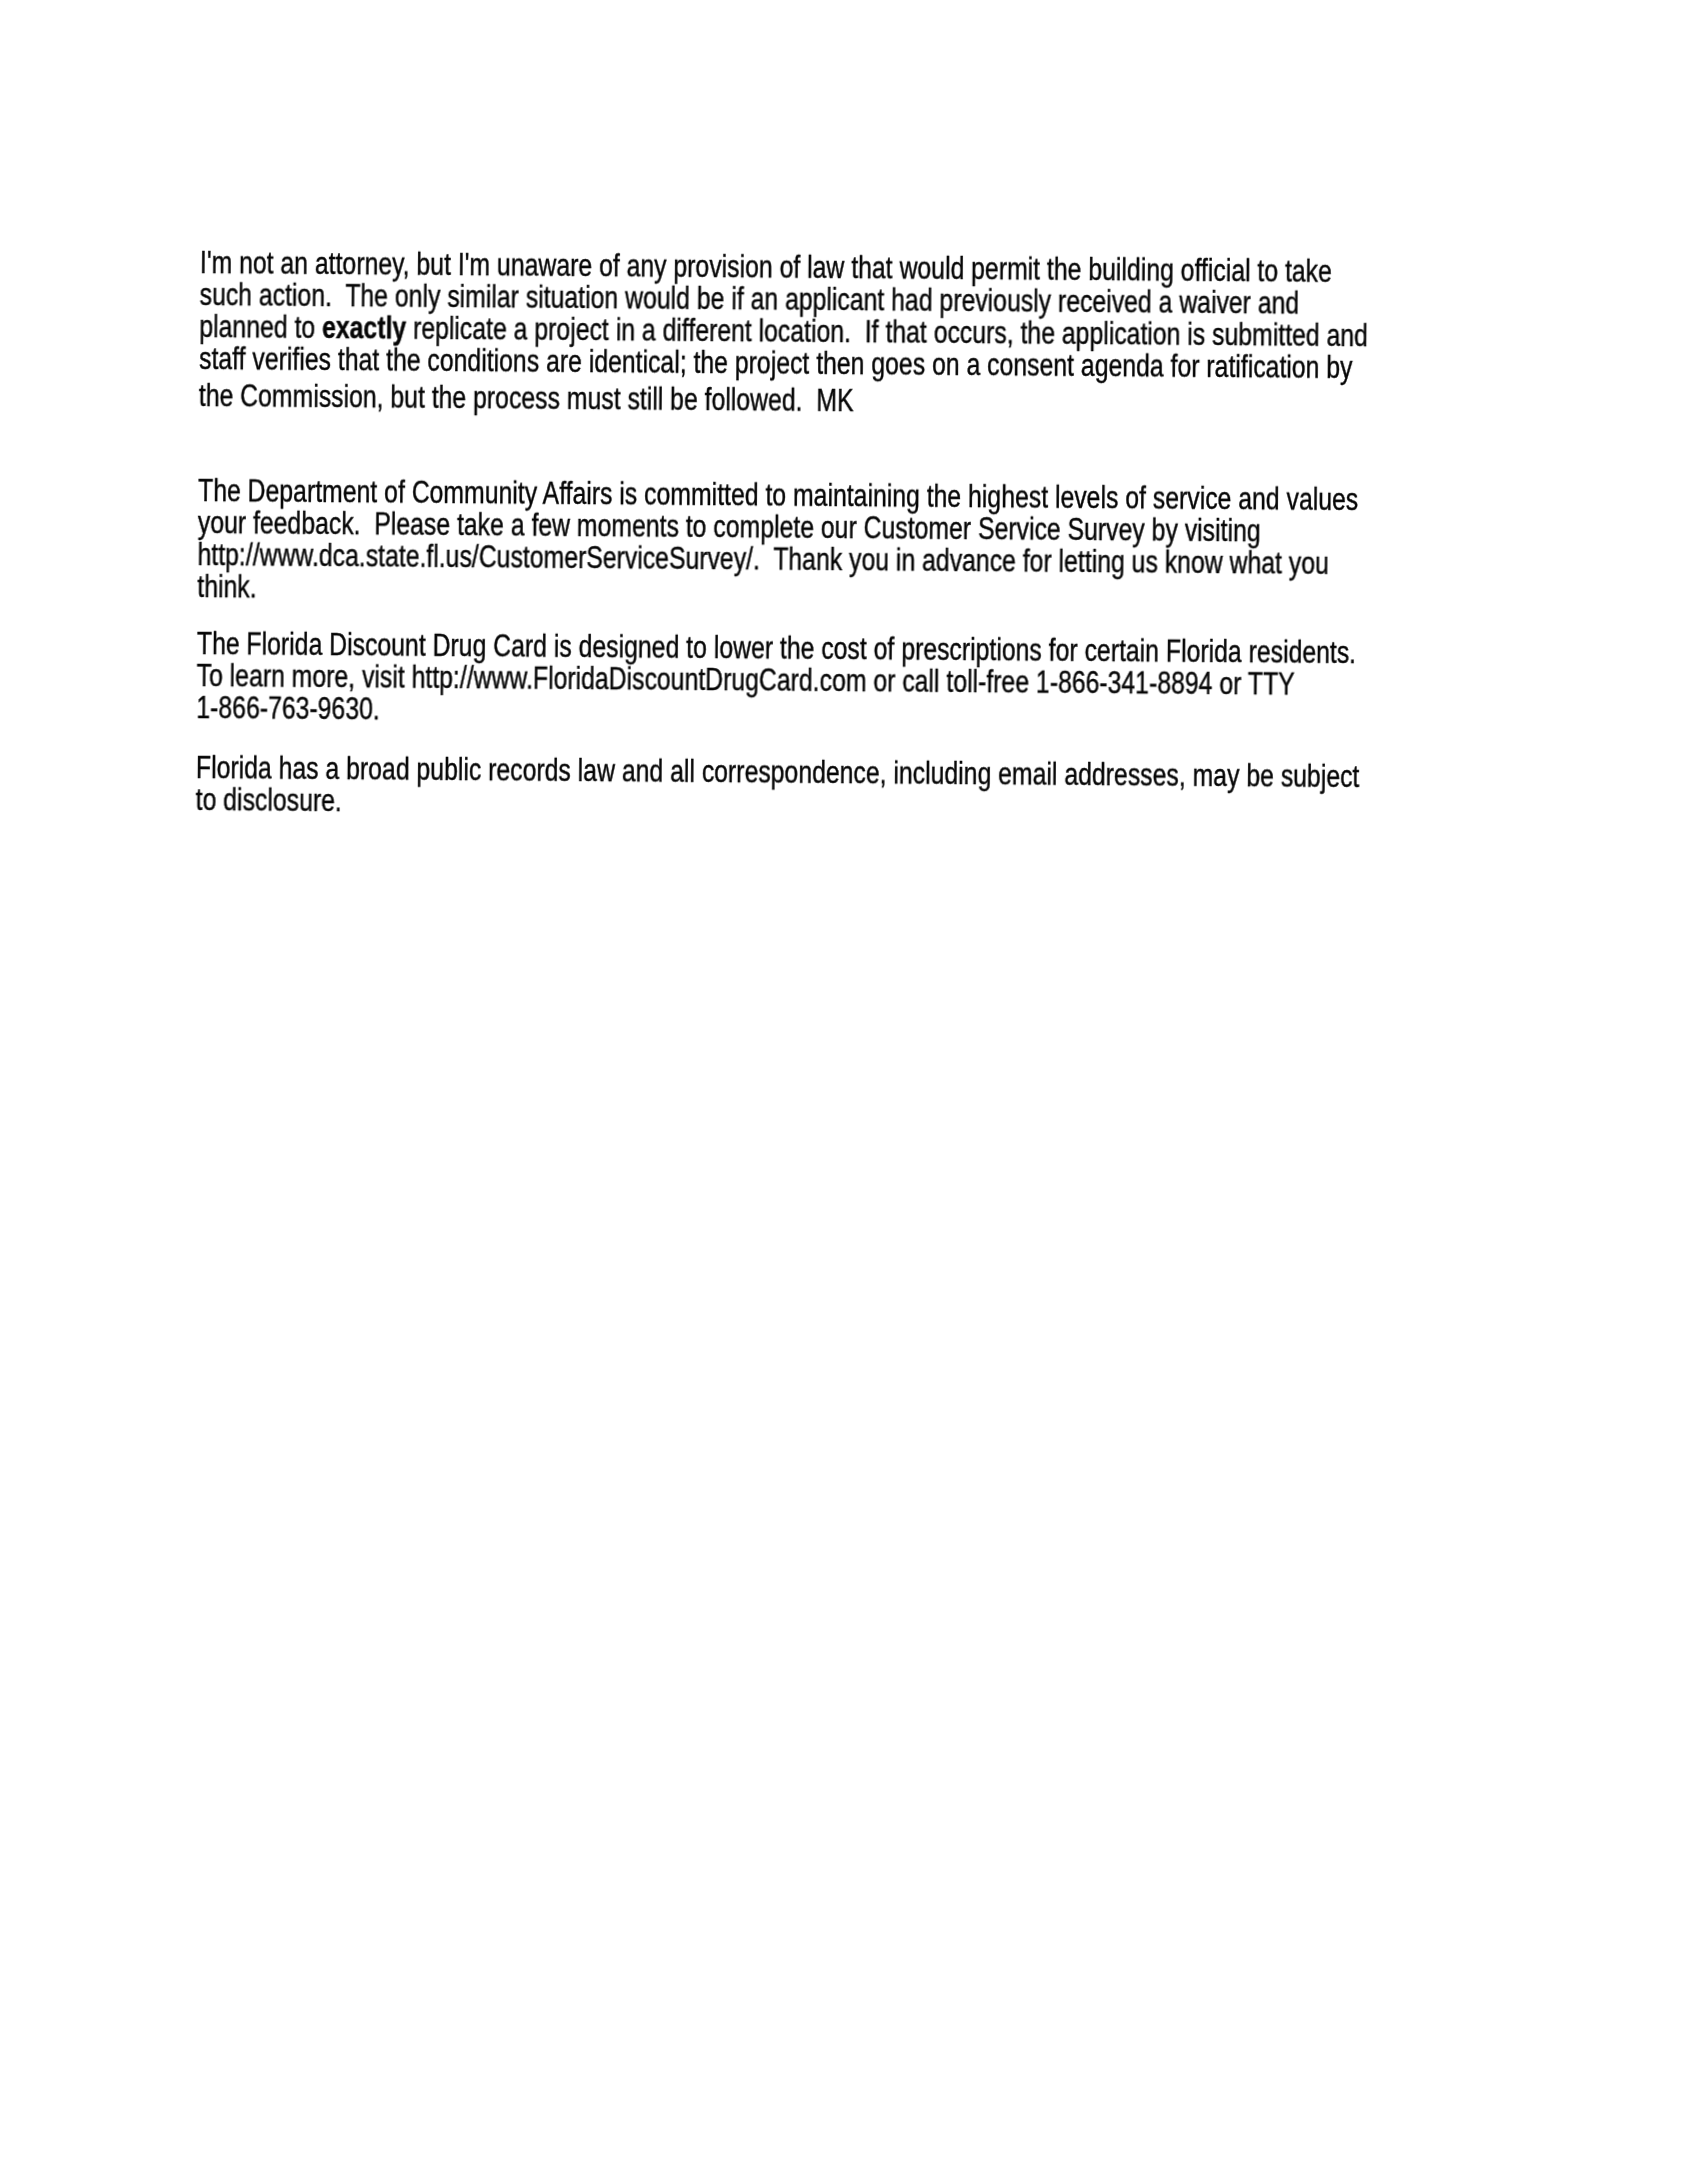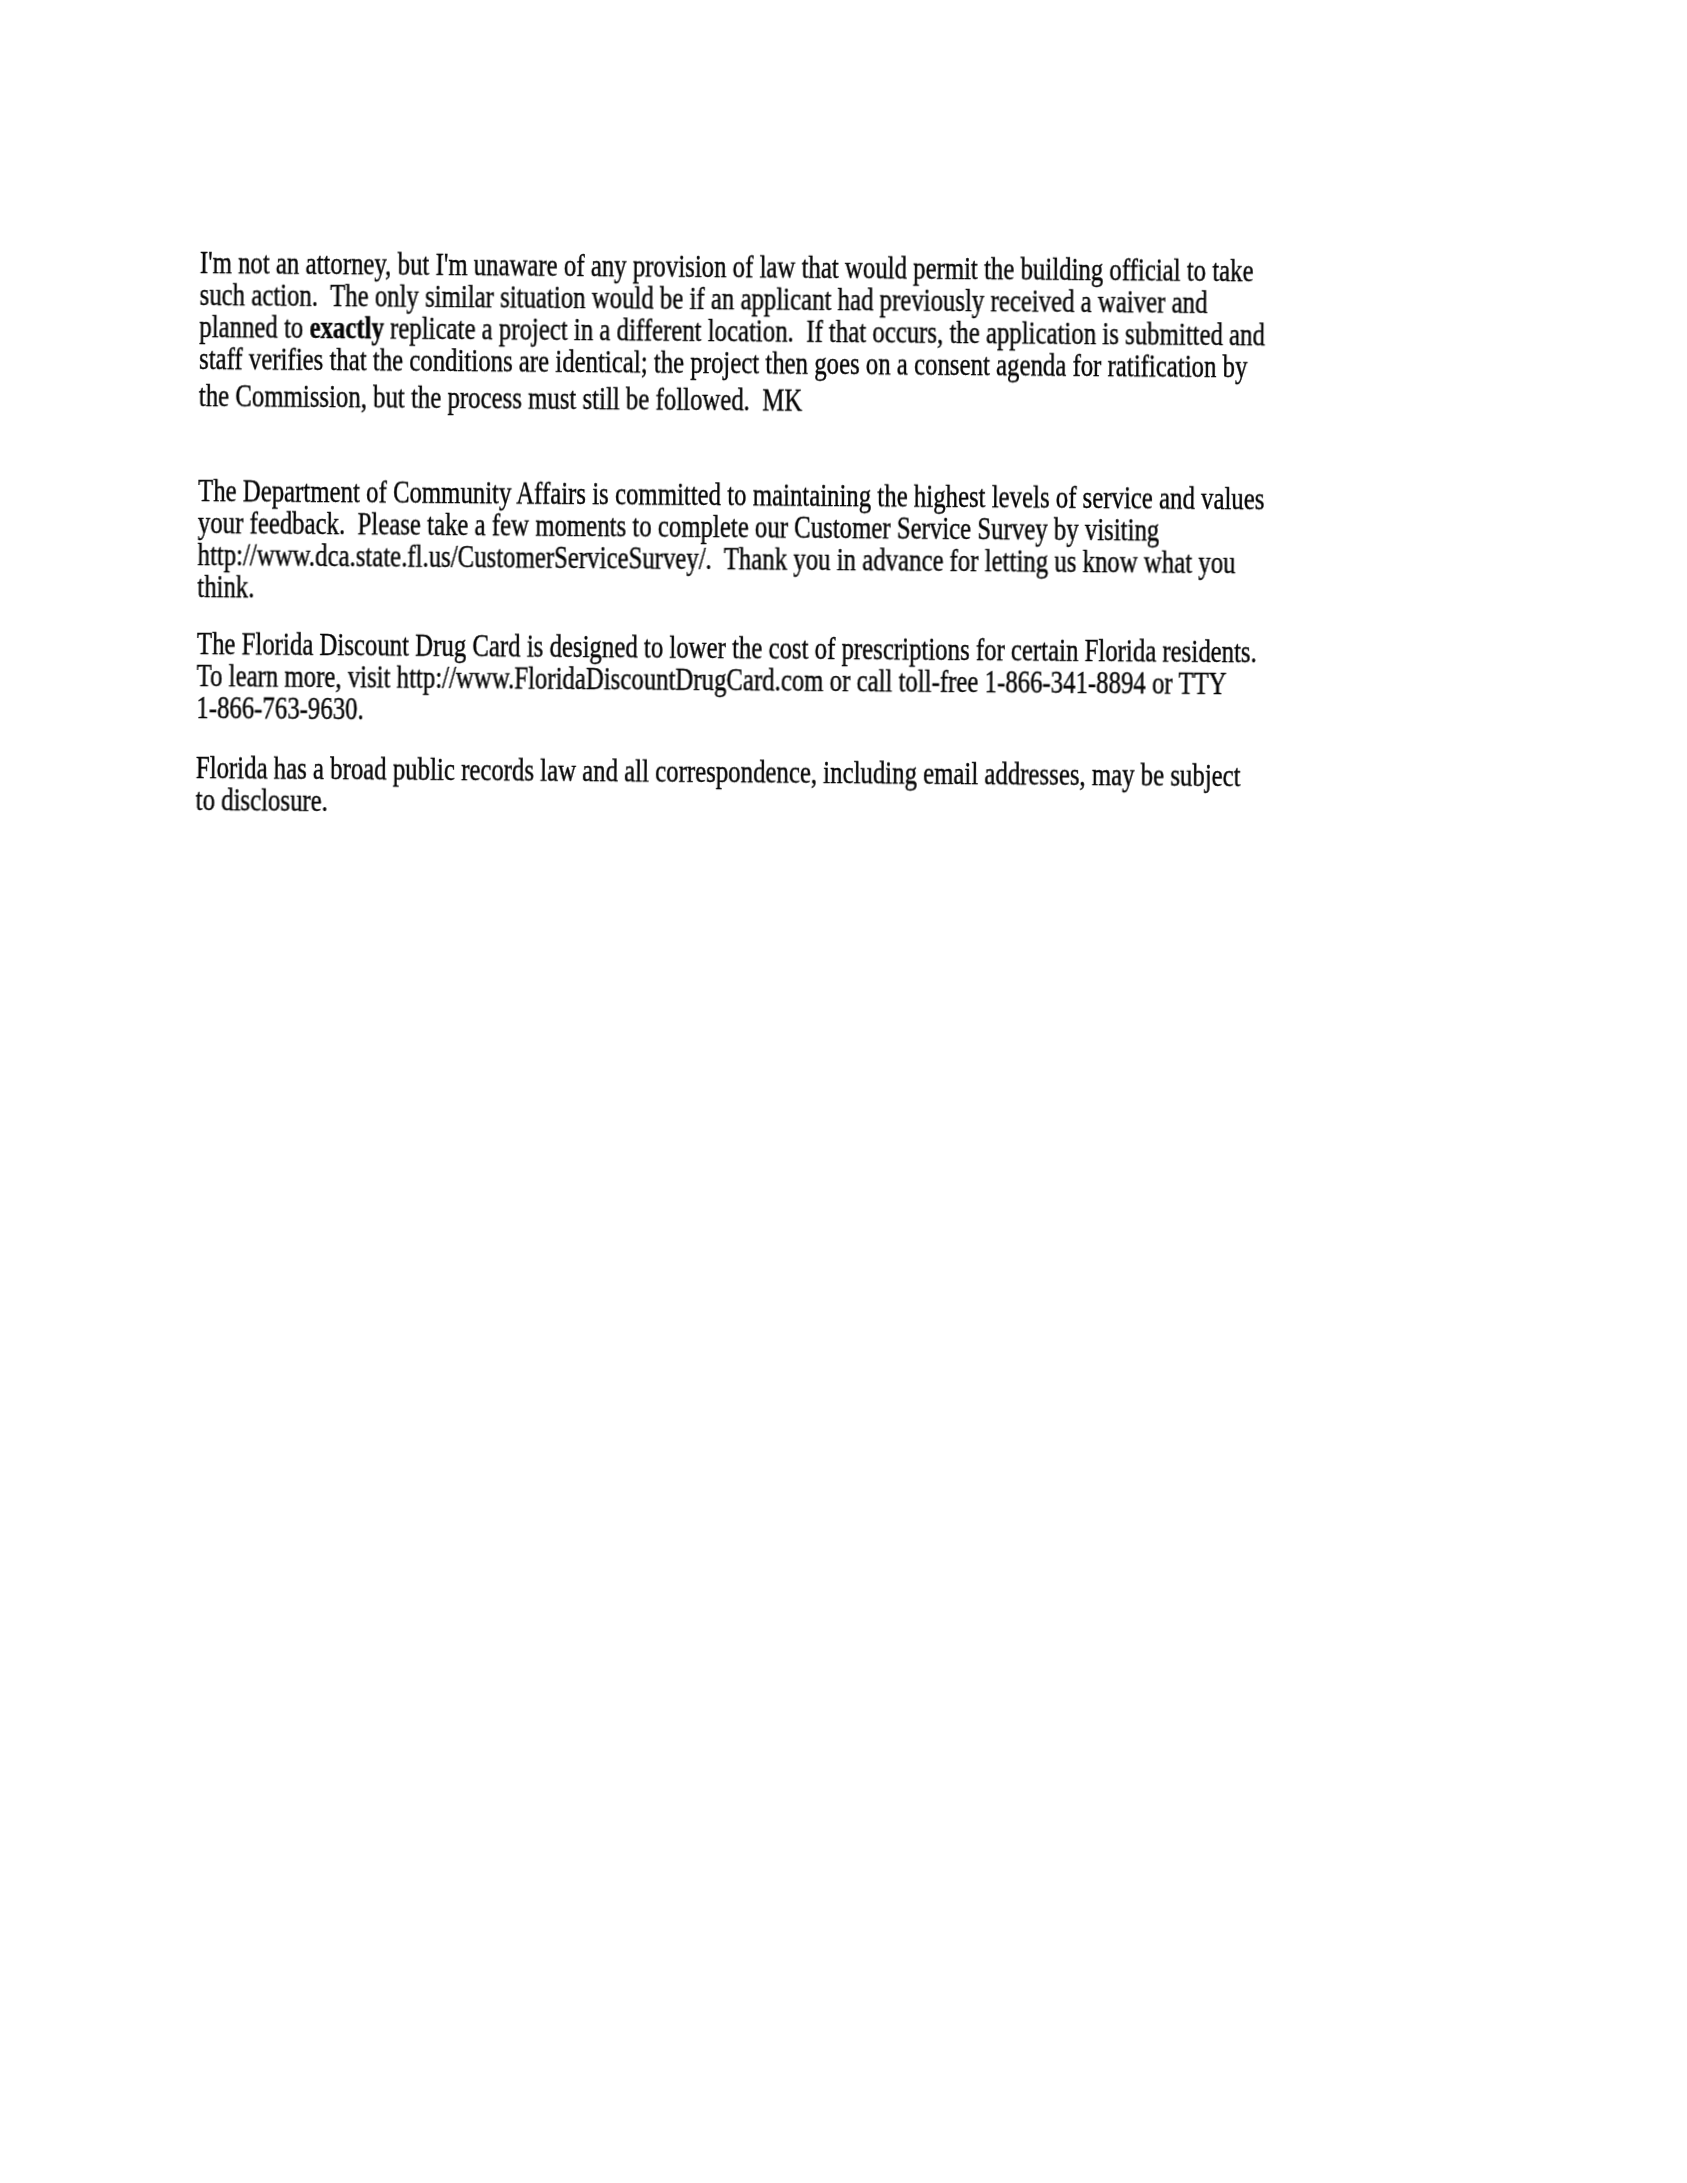--- a/index.html
+++ b/index.html
@@ -6,21 +6,21 @@
     margin: 0;
     padding: 0;
     background: #ffffff;
   }
   .page {
     position: relative;
     width: 1687px;
     height: 2013px;
     background: #ffffff;
     overflow: hidden;
-    font-family: Liberation Serif, serif;
+    font-family: Liberation Sans, sans-serif;
   }
   
   .text-block {
     position: absolute;
     left: 200px;
     top: 247px;
     width: 1720px;
     color: #060606;
     font-size: 31px;
     line-height: 32px;

